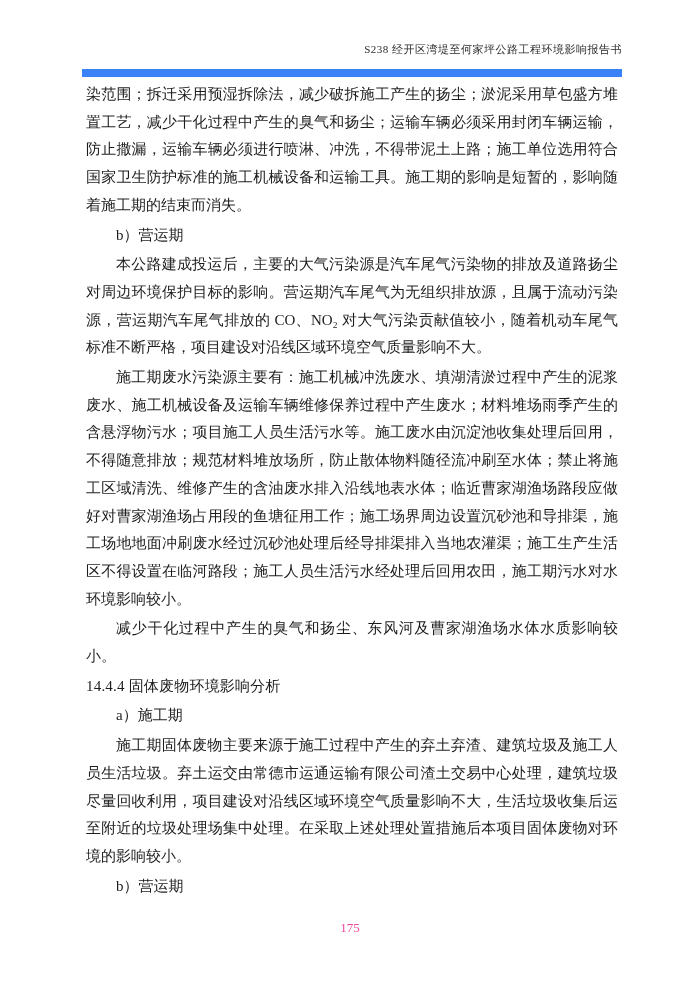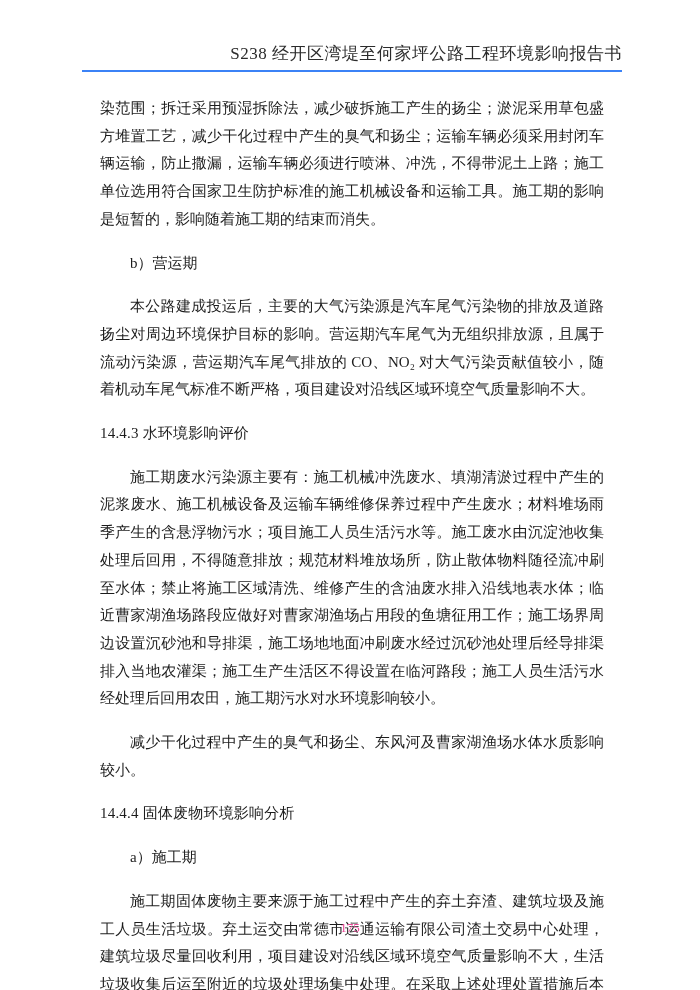--- a/index.html
+++ b/index.html
@@ -16,39 +16,39 @@
   }
 
   .page-header {
     position: absolute;
     left: 82px;
     right: 78px;
     top: 42px;
   }
   .header-title {
     text-align: right;
-    font-size: 17px;
+    font-size: 11px;
     letter-spacing: 0.5px;
     color: #2b2b2b;
-    padding-bottom: 5px;
-    border-bottom: 2px solid #3b82f6;
+    padding-bottom: 12px;
+    border-bottom: 8px solid #3b82f6;
     white-space: nowrap;
   }
 
   .doc-body {
     position: absolute;
     left: 84px;
     width: 536px;
     top: 79px;
     font-size: 15px;
     line-height: 27.7px;
     text-align: justify;
     text-justify: inter-character;
   }
-  .doc-body p.block { margin: 16px; }
+  .doc-body p.block { margin: 2px; }
   .doc-body p.body.indent { text-indent: 2em; }
   .doc-body p.list { padding-left: 2em; }
   .doc-body p.heading { font-weight: normal; letter-spacing: 0.2px; }
 
   .page-footer {
     position: absolute;
     left: 0;
     right: 0;
     top: 918px;
     text-align: center;
@@ -64,21 +64,20 @@
 <div class="page">
 
   <header class="page-header">
     <div class="header-title">S238 经开区湾堤至何家坪公路工程环境影响报告书</div>
   </header>
 
   <main class="doc-body" id="doc-body">
       <p class="block body">染范围；拆迁采用预湿拆除法，减少破拆施工产生的扬尘；淤泥采用草包盛方堆置工艺，减少干化过程中产生的臭气和扬尘；运输车辆必须采用封闭车辆运输，防止撒漏，运输车辆必须进行喷淋、冲洗，不得带泥土上路；施工单位选用符合国家卫生防护标准的施工机械设备和运输工具。施工期的影响是短暂的，影响随着施工期的结束而消失。</p>
       <p class="block list">b）营运期</p>
       <p class="block body indent">本公路建成投运后，主要的大气污染源是汽车尾气污染物的排放及道路扬尘对周边环境保护目标的影响。营运期汽车尾气为无组织排放源，且属于流动污染源，营运期汽车尾气排放的 CO、NO₂ 对大气污染贡献值较小，随着机动车尾气标准不断严格，项目建设对沿线区域环境空气质量影响不大。</p>
-      <p class="block heading">14.4.3  水环境影响评价</p>
       <p class="block body indent">施工期废水污染源主要有：施工机械冲洗废水、填湖清淤过程中产生的泥浆废水、施工机械设备及运输车辆维修保养过程中产生废水；材料堆场雨季产生的含悬浮物污水；项目施工人员生活污水等。施工废水由沉淀池收集处理后回用，不得随意排放；规范材料堆放场所，防止散体物料随径流冲刷至水体；禁止将施工区域清洗、维修产生的含油废水排入沿线地表水体；临近曹家湖渔场路段应做好对曹家湖渔场占用段的鱼塘征用工作；施工场界周边设置沉砂池和导排渠，施工场地地面冲刷废水经过沉砂池处理后经导排渠排入当地农灌渠；施工生产生活区不得设置在临河路段；施工人员生活污水经处理后回用农田，施工期污水对水环境影响较小。</p>
       <p class="block body indent">减少干化过程中产生的臭气和扬尘、东风河及曹家湖渔场水体水质影响较小。</p>
       <p class="block heading">14.4.4  固体废物环境影响分析</p>
       <p class="block list">a）施工期</p>
       <p class="block body indent">施工期固体废物主要来源于施工过程中产生的弃土弃渣、建筑垃圾及施工人员生活垃圾。弃土运交由常德市运通运输有限公司渣土交易中心处理，建筑垃圾尽量回收利用，项目建设对沿线区域环境空气质量影响不大，生活垃圾收集后运至附近的垃圾处理场集中处理。在采取上述处理处置措施后本项目固体废物对环境的影响较小。</p>
       <p class="block list">b）营运期</p>
     </main>
 
   <footer class="page-footer">
     <span class="page-number">175</span>

